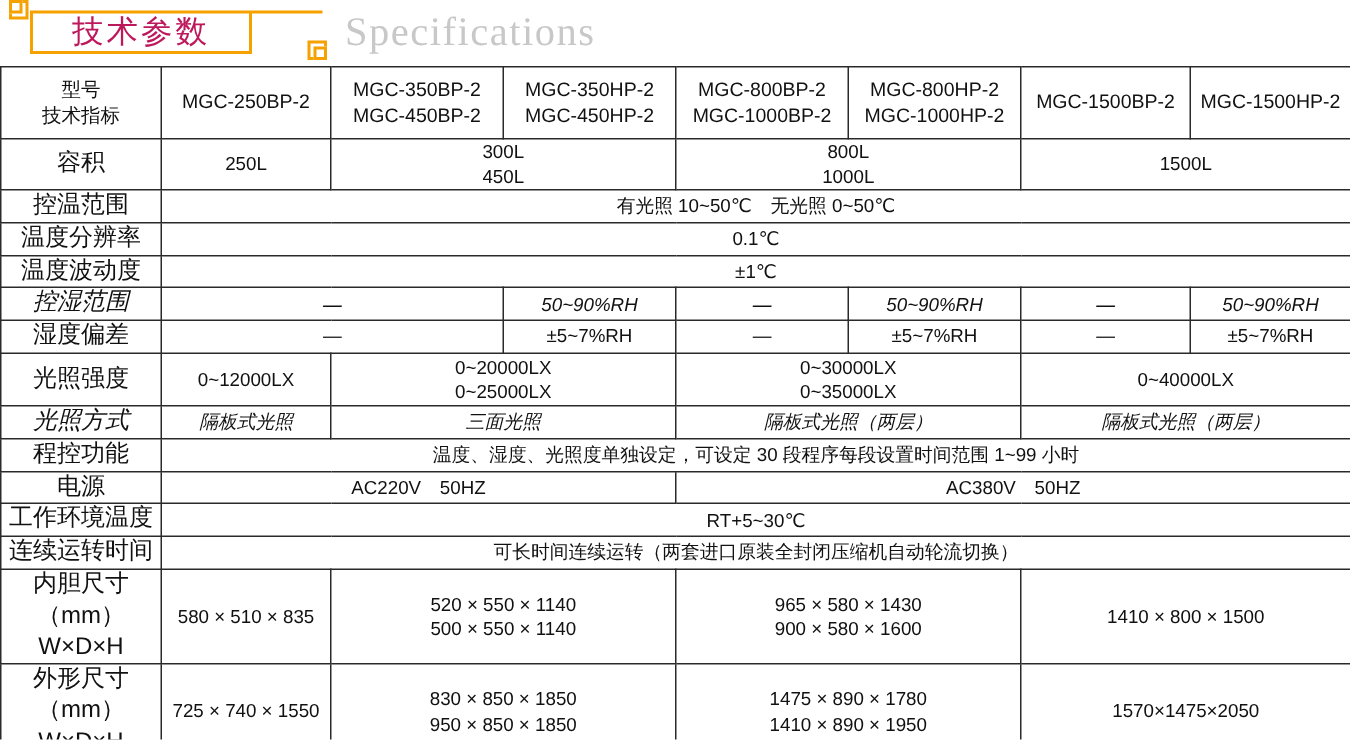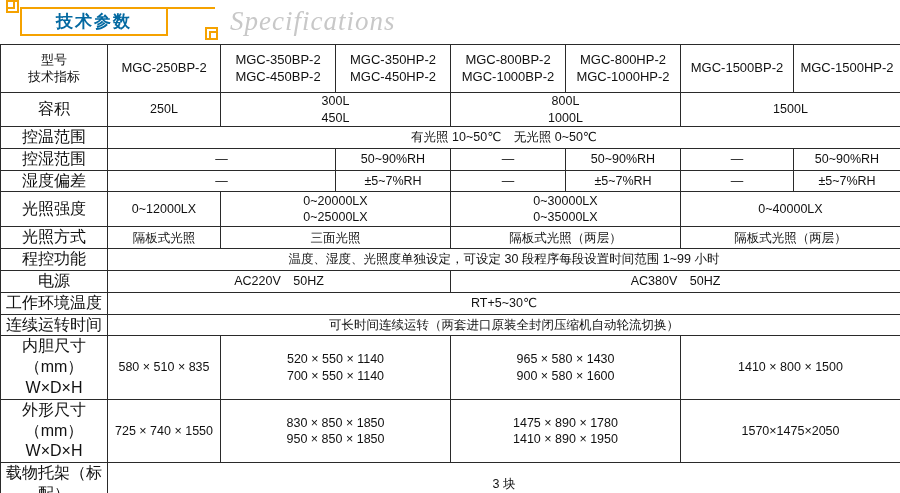--- a/index.html
+++ b/index.html
@@ -12,21 +12,21 @@
 
   
   .titlebar { position:relative; height:44px; }
   .title-frame {
     position:absolute; left:20px; top:7px;
     width:148px; height:29px;
     border:2px solid #F5A200;
     display:flex; align-items:center; justify-content:center;
   }
   .title-cn {
-    color:#0369a1; font-weight:bold; font-size:17px; letter-spacing:2px;
+    color:#be185d; font-weight:normal; font-size:21px; letter-spacing:2px;
     line-height:1;
   }
   .title-topline {
     position:absolute; left:168px; top:7px; width:47px; height:2px;
     background:#F5A200;
   }
   .orn {
     position:absolute; width:13px; height:13px;
     border:2px solid #F5A200; background:#fff;
   }
@@ -34,36 +34,36 @@
     content:""; position:absolute; width:5px; height:5px;
     border:2px solid #F5A200;
   }
   .orn-tl { left:6px; top:0px; }
   .orn-tl::after { left:-2px; top:-2px; background:#fff; }
   .orn-br { left:205px; top:27px; }
   .orn-br::after { right:-2px; bottom:-2px; background:#fff; }
   .title-en {
     position:absolute; left:230px; top:6px;
     font-family:"Liberation Serif","DejaVu Serif",serif;
-    font-style:italic; font-size:27px; color:#C8C8C8; letter-spacing:1px;
+    font-size:27px; color:#C8C8C8; letter-spacing:1px;
   }
 
   
   table { width:900px; border-collapse:collapse; table-layout:fixed;border-radius:29px; }
   td, th {
     border:1px solid #2a2a2a;
     text-align:center; vertical-align:middle;
     font-size:12.5px; font-weight:normal;
     white-space:pre-line; line-height:1.3;
     padding:0 2px; overflow:hidden;
   }
   th.corner, th.model { font-size:13px; }
   th.lbl { font-size:16px; }
   tr.h48 { height:48px; } tr.h42 { height:42px; } tr.h35 { height:35px; }
-  tr.h34 { height:34px; } tr.h21 { height:21px; } tr.h20 { height:20px; }
+  tr.h34 { height:34px; } tr.h21 { height:21px;font-style:italic; } tr.h20 { height:20px; }
   tr.h18 { height:18px;margin-left:44px; }
 </style>
 </head>
 <body>
 
 <div class="titlebar">
   <span class="title-topline"></span>
   <span class="orn orn-tl"></span>
   <div class="title-frame">
     <span class="title-cn">技术参数</span>
@@ -109,21 +109,29 @@
     <td colspan="2">800L
 1000L</td>
     <td colspan="2">1500L</td>
   </tr>
 
   <tr class="h20">
     <th class="lbl">控温范围</th>
     <td colspan="7">有光照 10~50℃　无光照 0~50℃</td>
   </tr>
 
-
+  <tr class="h20">
+    <th class="lbl">温度分辨率</th>
+    <td colspan="7">0.1℃</td>
+  </tr>
+
+  <tr class="h20">
+    <th class="lbl">温度波动度</th>
+    <td colspan="7">±1℃</td>
+  </tr>
 
   <tr class="h21">
     <th class="lbl">控湿范围</th>
     <td colspan="2">—</td>
     <td>50~90%RH</td>
     <td>—</td>
     <td>50~90%RH</td>
     <td>—</td>
     <td>50~90%RH</td>
   </tr>
@@ -176,21 +184,21 @@
   <tr class="h20">
     <th class="lbl">连续运转时间</th>
     <td colspan="7">可长时间连续运转（两套进口原装全封闭压缩机自动轮流切换）</td>
   </tr>
 
   <tr class="h42">
     <th class="lbl">内胆尺寸（mm）
 W×D×H</th>
     <td>580 × 510 × 835</td>
     <td colspan="2">520 × 550 × 1140
-700 × 550 × 1140</td>
+500 × 550 × 1140</td>
     <td colspan="2">965 × 580 × 1430
 900 × 580 × 1600</td>
     <td colspan="2">1410 × 800 × 1500</td>
   </tr>
 
   <tr class="h35">
     <th class="lbl">外形尺寸（mm）
 W×D×H</th>
     <td>725 × 740 × 1550</td>
     <td colspan="2">830 × 850 × 1850

